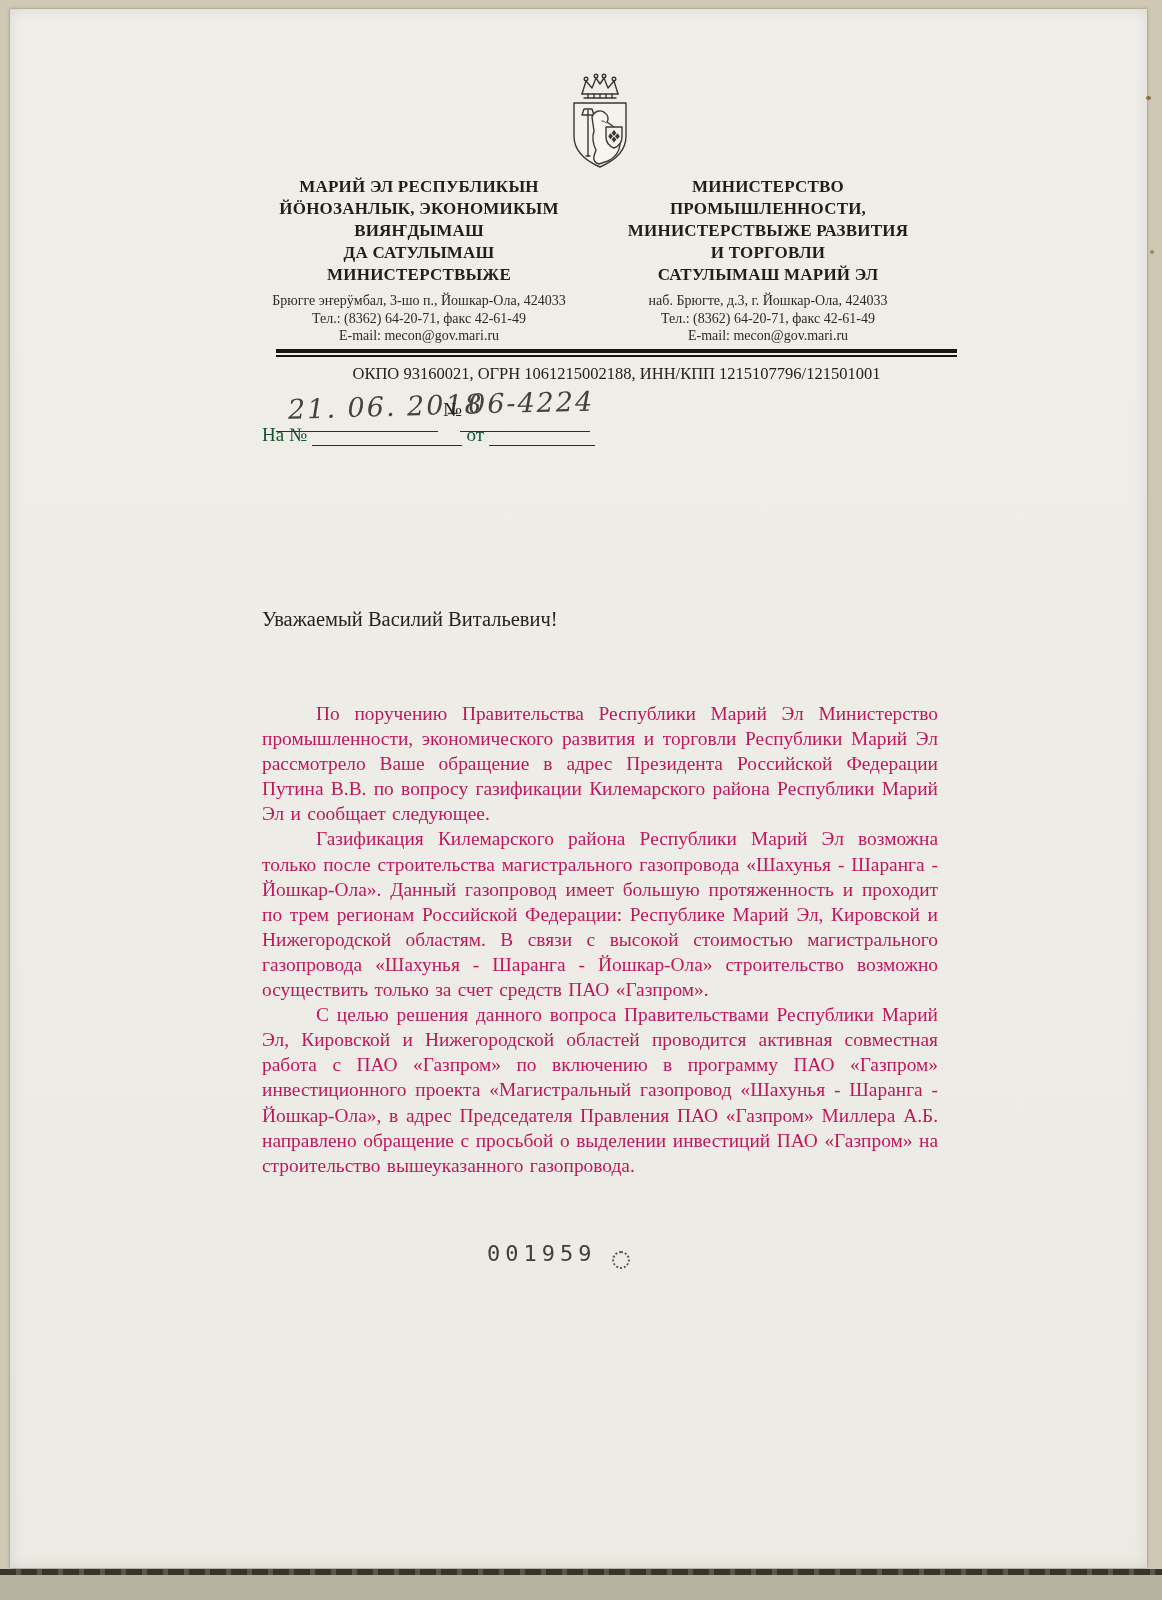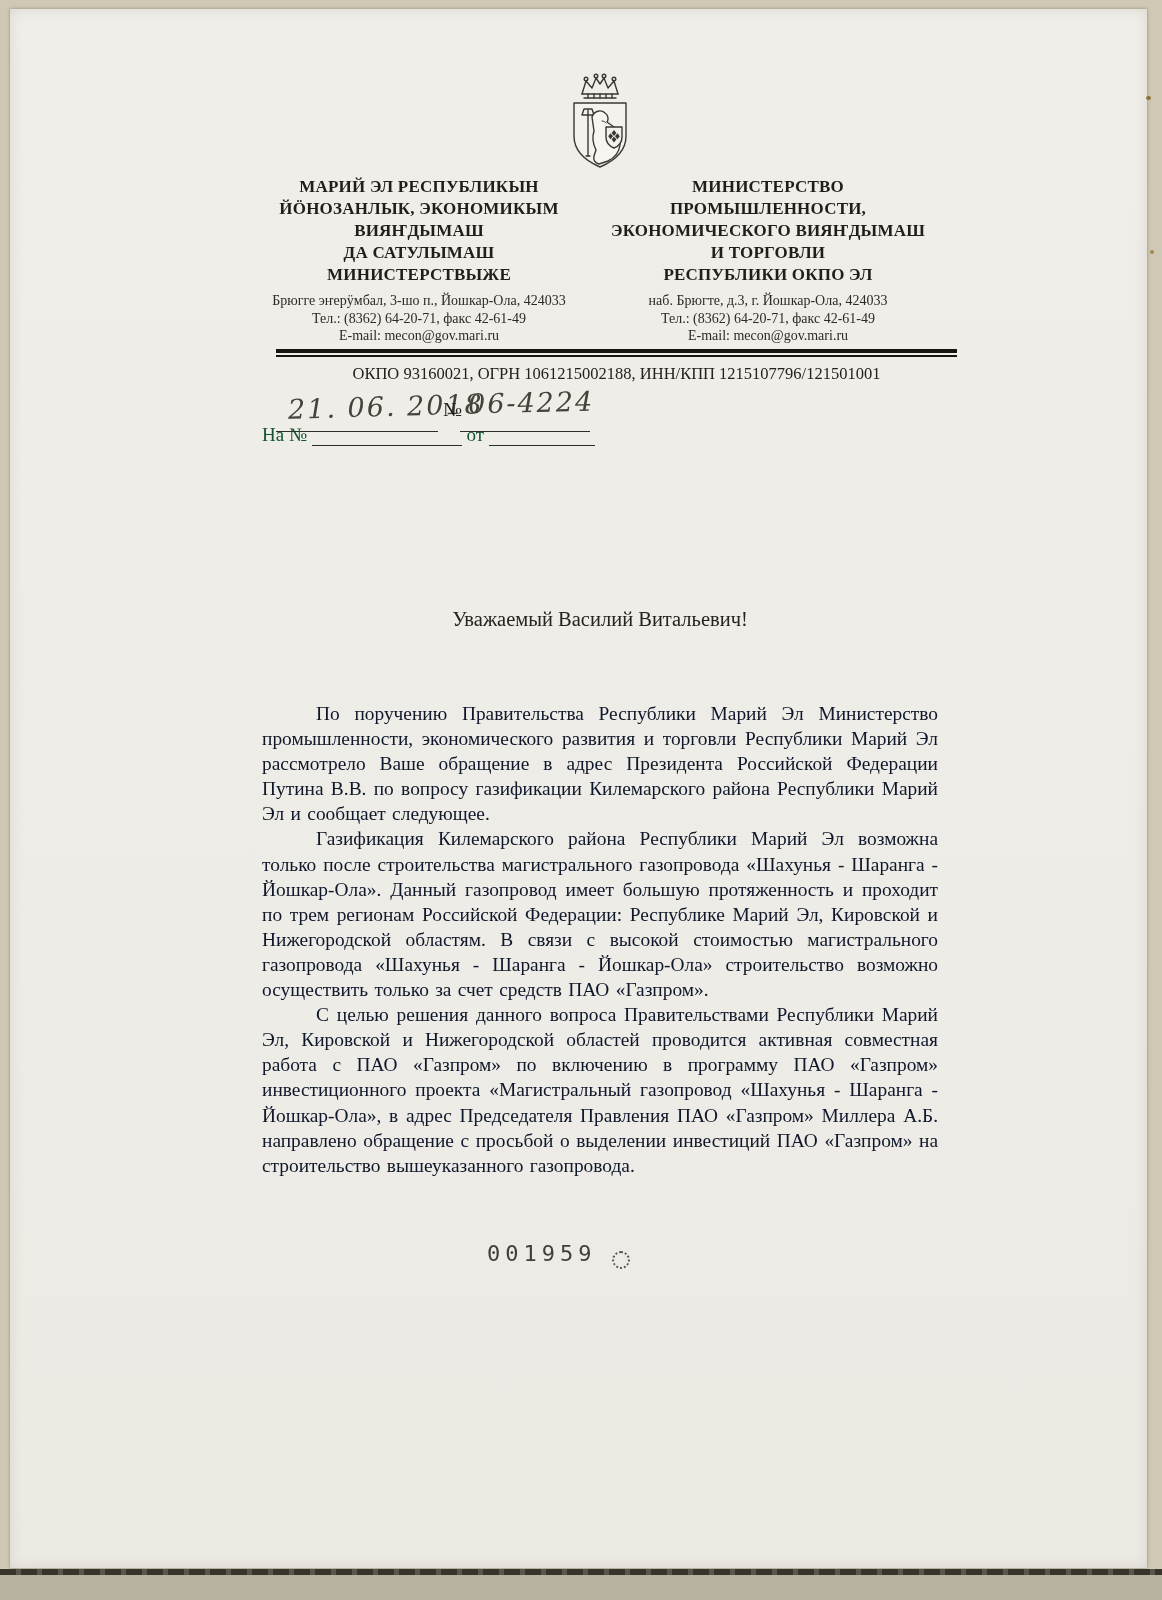--- a/index.html
+++ b/index.html
@@ -58,26 +58,26 @@
   .ul-num{left:460px;top:431px;width:130px;}
   .reply-row{position:absolute;left:262px;top:424px;font-size:19px;color:#14532d;}
   .reply-row .gap1{display:inline-block;width:150px;border-bottom:1.6px solid #2e2d29;height:20px;vertical-align:bottom;}
   .reply-row .gap2{display:inline-block;width:106px;border-bottom:1.6px solid #2e2d29;height:20px;vertical-align:bottom;}
 
   .recipient{
     position:absolute;left:598px;top:483px;width:336px;text-align:center;
     font-size:20px;line-height:27px;color:#24231f;
   }
   .salutation{
-    position:absolute;left:262px;top:608px;width:676px;text-align:center;
+    position:absolute;left:262px;top:608px;width:676px;
     font-size:20.5px;color:#24231f;
   }
   .body-text{
     position:absolute;left:262px;top:701px;width:676px;
-    font-size:19.4px;line-height:25.1px;color:#0f172a;
+    font-size:19.4px;line-height:25.1px;color:#be185d;
     text-align:justify;word-spacing:1.5px;
   }
   .body-text p{margin:0;text-indent:54px;}
 
   .stamp-number{
     position:absolute;left:487px;top:1241px;
     font-family:"DejaVu Sans Mono",monospace;font-size:22px;letter-spacing:5px;
     color:#3f3e3a;
   }
   .perf-circle{
@@ -124,23 +124,23 @@
   <div class="org-title left">
     <div>МАРИЙ ЭЛ РЕСПУБЛИКЫН</div>
     <div>ЙӦНОЗАНЛЫК, ЭКОНОМИКЫМ</div>
     <div>ВИЯҤДЫМАШ</div>
     <div>ДА САТУЛЫМАШ</div>
     <div>МИНИСТЕРСТВЫЖЕ</div>
   </div>
   <div class="org-title right">
     <div>МИНИСТЕРСТВО</div>
     <div>ПРОМЫШЛЕННОСТИ,</div>
-    <div>ЭКОНОМИЧЕСКОГО ВИЯҤДЫМАШ</div>
+    <div>МИНИСТЕРСТВЫЖЕ РАЗВИТИЯ</div>
     <div>И ТОРГОВЛИ</div>
-    <div>РЕСПУБЛИКИ ОКПО ЭЛ</div>
+    <div>САТУЛЫМАШ МАРИЙ ЭЛ</div>
   </div>
 
   <div class="org-address left">
     <div>Брюгге эҥерӱмбал, 3-шо п.,  Йошкар-Ола, 424033</div>
     <div>Тел.: (8362) 64-20-71, факс 42-61-49</div>
     <div>E-mail: mecon@gov.mari.ru</div>
   </div>
   <div class="org-address right">
     <div>наб. Брюгте, д.3, г. Йошкар-Ола, 424033</div>
     <div>Тел.: (8362) 64-20-71, факс 42-61-49</div>

